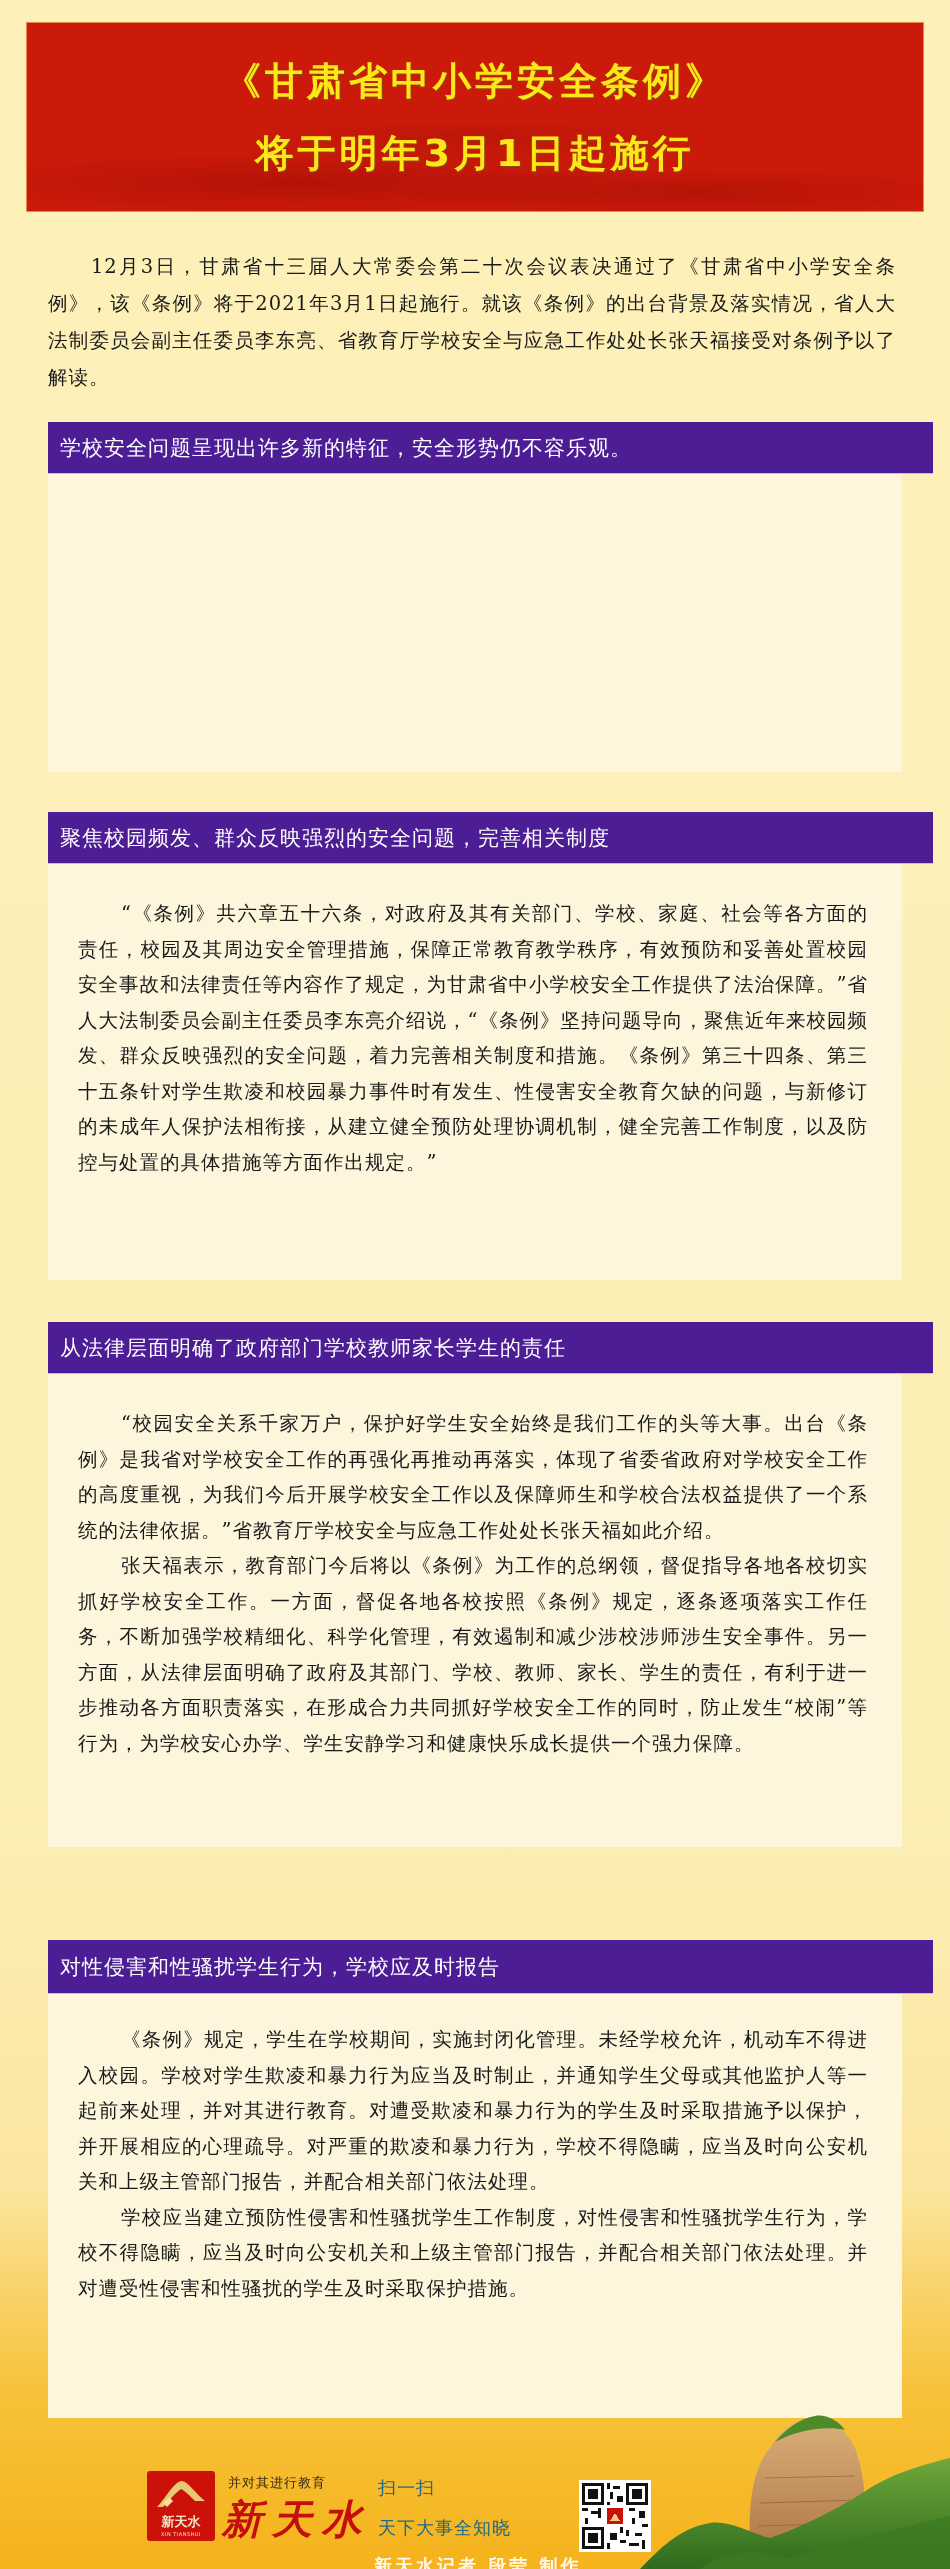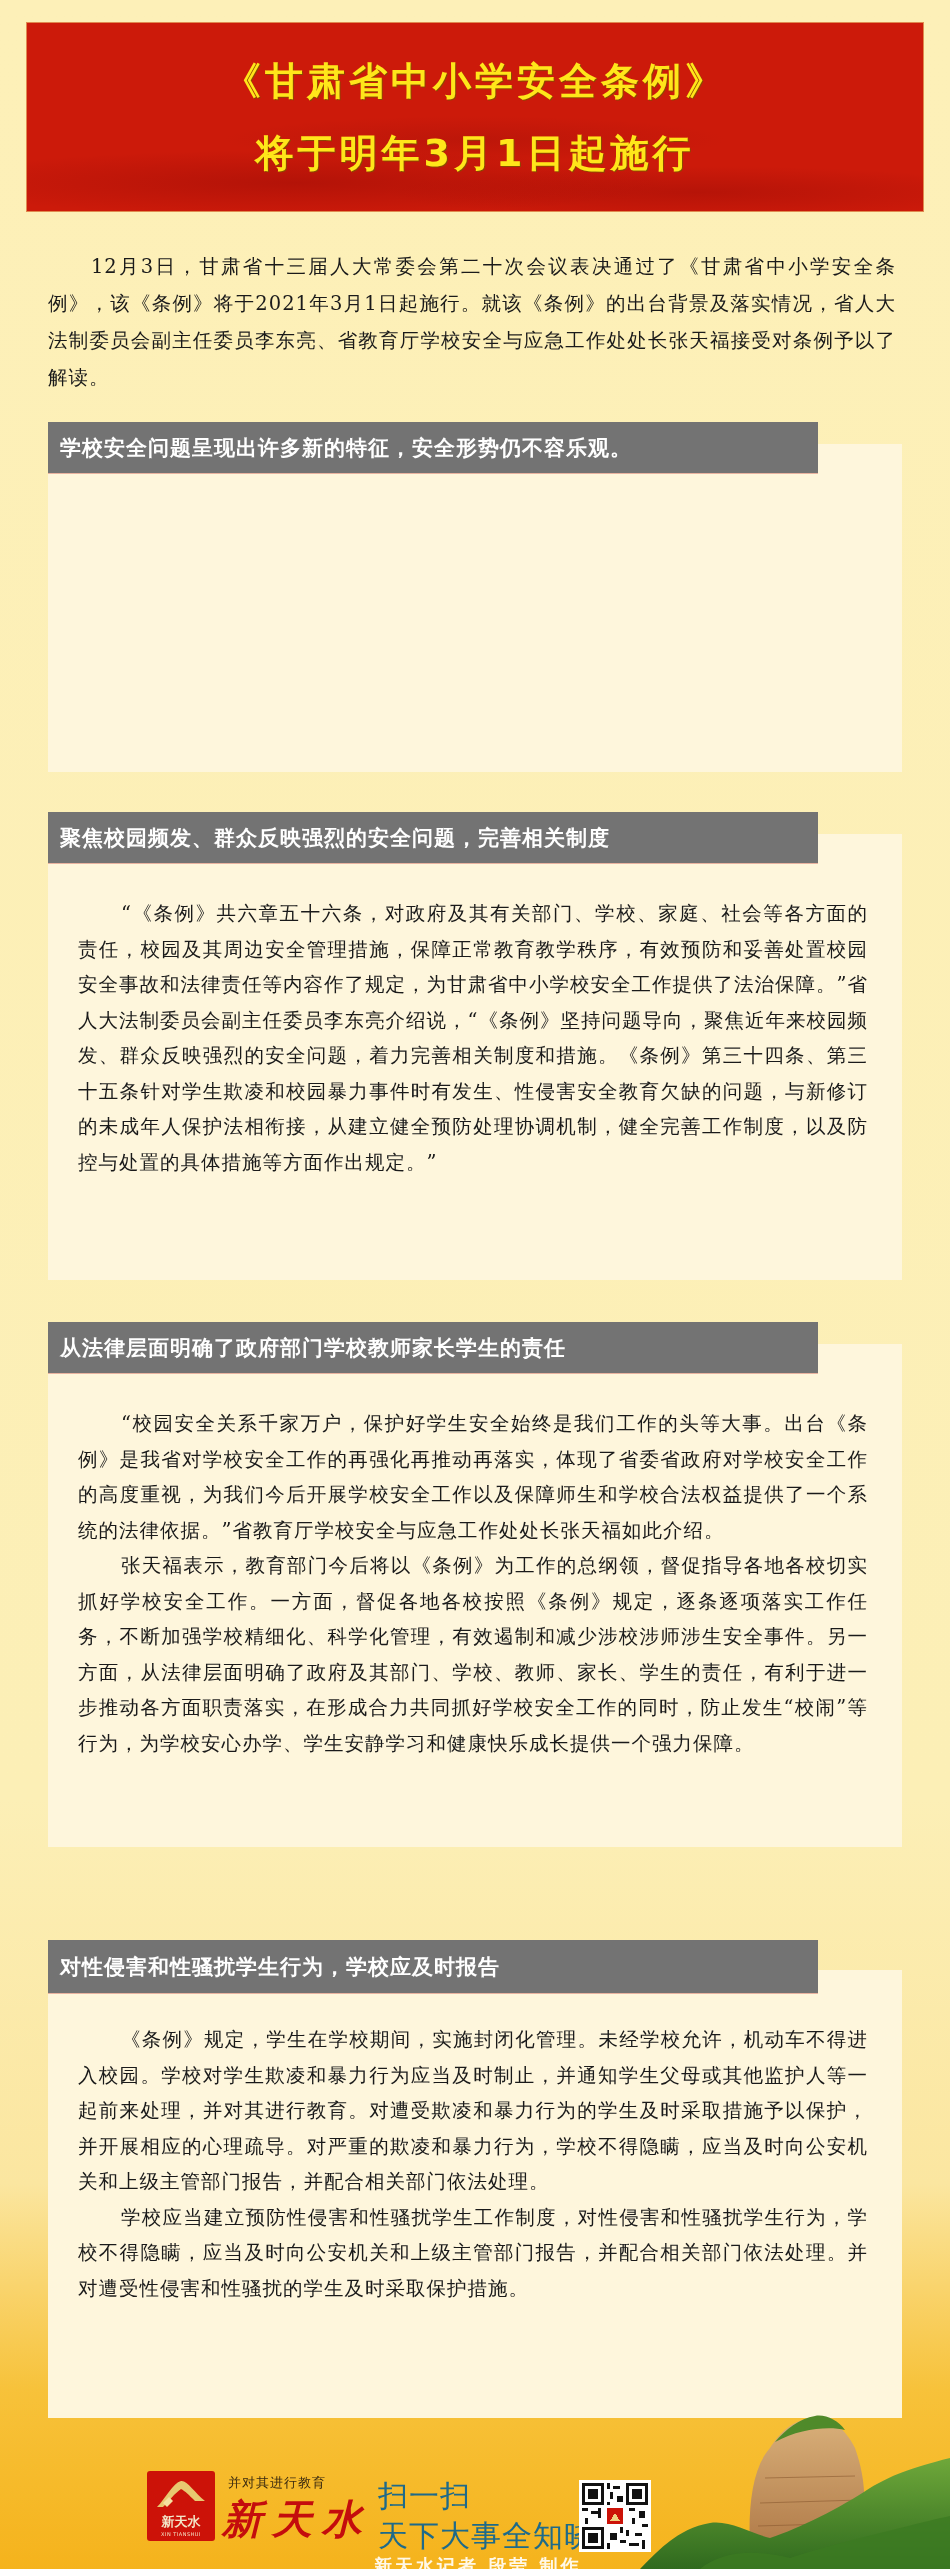--- a/index.html
+++ b/index.html
@@ -40,26 +40,26 @@
     text-indent: 2.2em;
     letter-spacing: 1px;
     text-align: justify;
   }
   .section { position: absolute; left: 48px; width: 854px; }
   .section-box {
     position: absolute; left: 0; right: 0; bottom: 0;
     background: #fef6dc;
   }
   .section-header {
-    position: absolute; left: 0; top: 0; width: 770px; height: 52px;
-    background: #737373;
+    position: absolute; left: 0; top: 0; width: 885px; height: 52px;
+    background: #4c1d95;
     border-bottom: 1px solid #e9b3a0;
     color: #ffffff;
     font-family: "DejaVu Sans", "Liberation Sans", sans-serif;
-    font-weight: bold;
+    font-weight: normal;
     font-size: 21px;
     line-height: 52px;
     padding-left: 12px;
     letter-spacing: 1px;
     z-index: 2;
   }
   .section-body {
     position: absolute; left: 30px; width: 790px;
     font-size: 19.5px;
     line-height: 35.5px;
@@ -95,21 +95,21 @@
   }
   .brand-name {
     position: absolute; left: 222px; top: 74px;
     font-family: "DejaVu Serif", serif;
     font-size: 40px; font-weight: bold; color: #c40d0d;
     letter-spacing: 10px; font-style: italic;
   }
   .scan-line {
     position: absolute; left: 378px;
     font-family: "DejaVu Sans", "Liberation Sans", sans-serif;
-    color: #1e6a8a; font-size: 30px; letter-spacing: 1px;
+    color: #1e6a8a; font-size: 18px; letter-spacing: 1px;
   }
   .scan1 { top: 58px; }
   .scan2 { top: 98px; }
   .qr {
     position: absolute; left: 579px; top: 62px; width: 72px; height: 72px;
     background: #fff;
     padding: 3px;
   }
   .credit {
     position: absolute; left: 374px; top: 136px;

